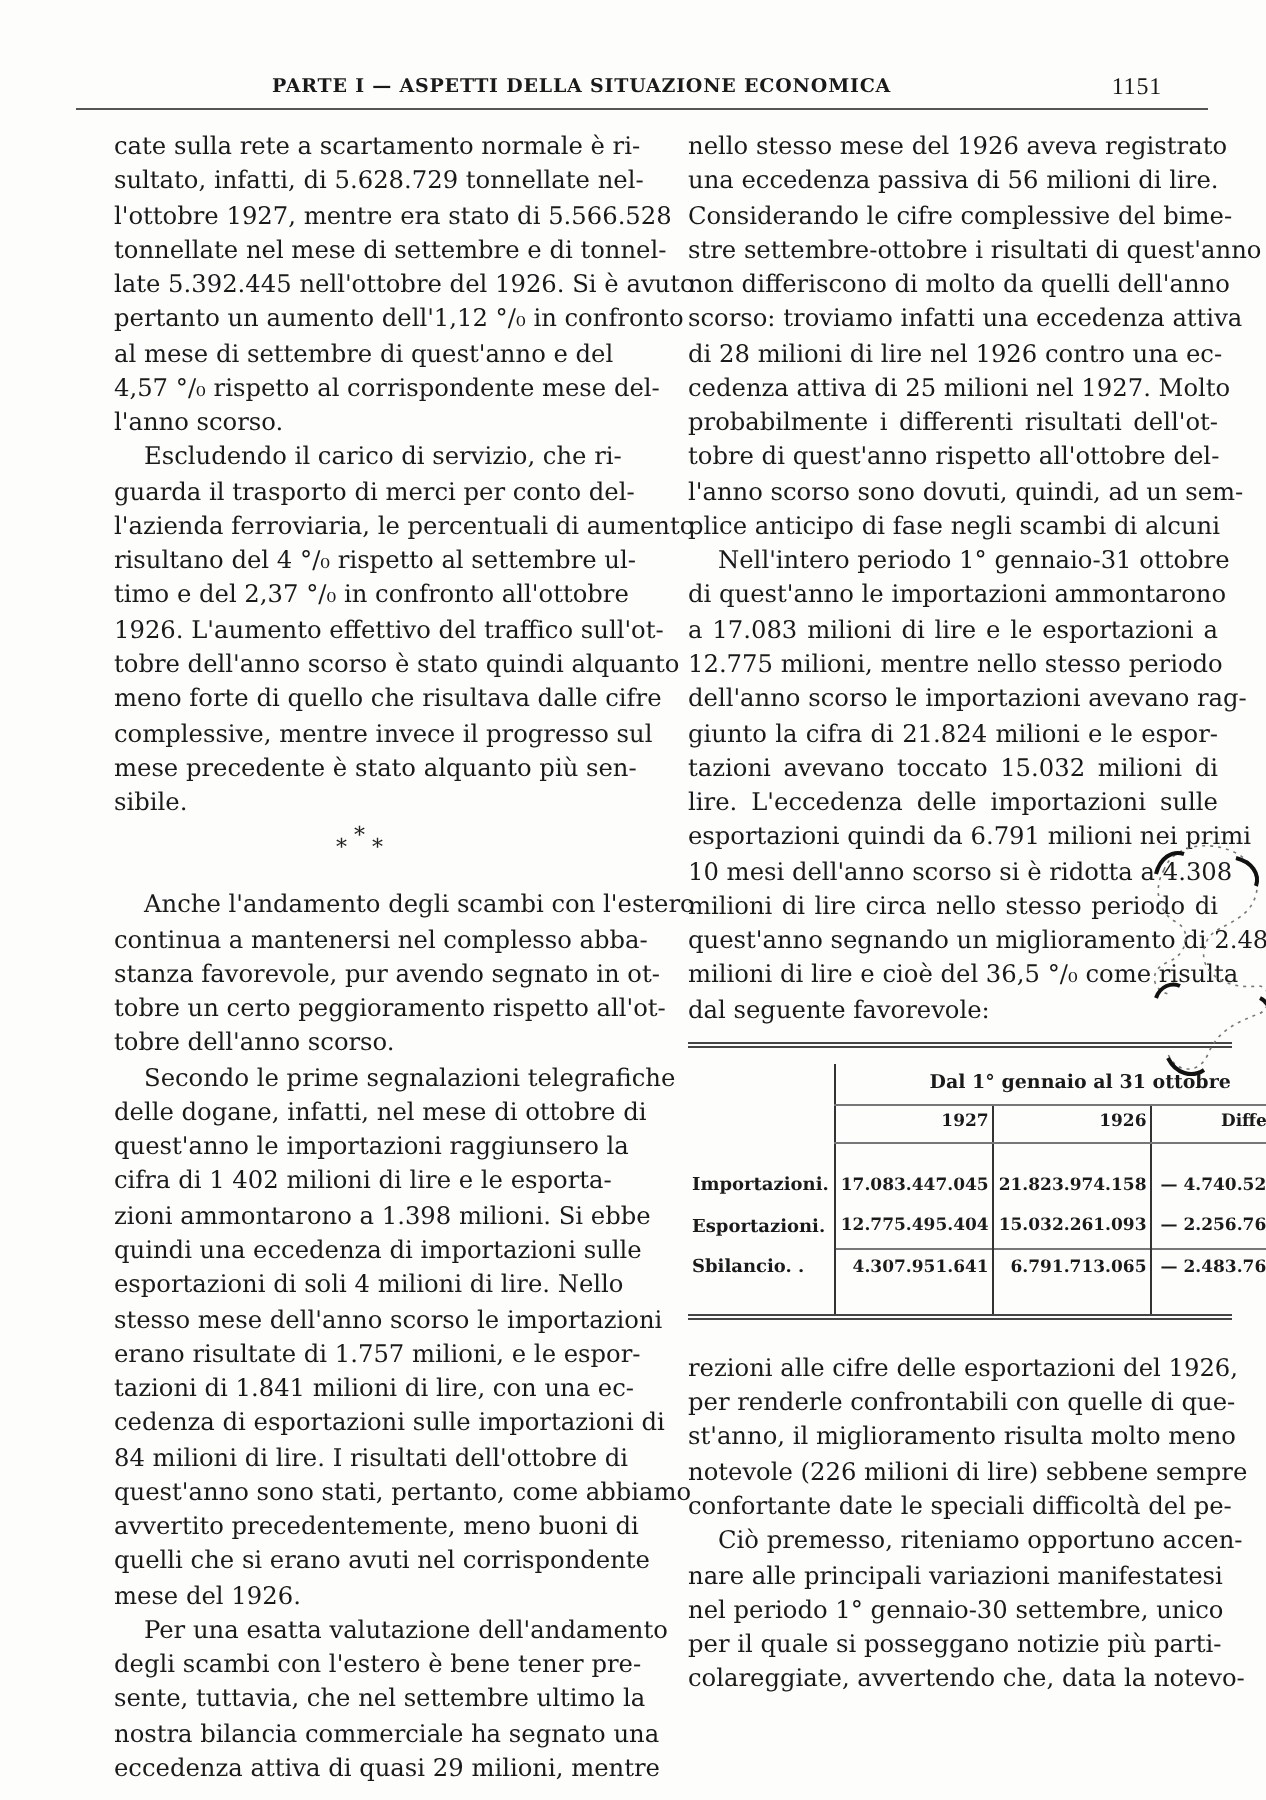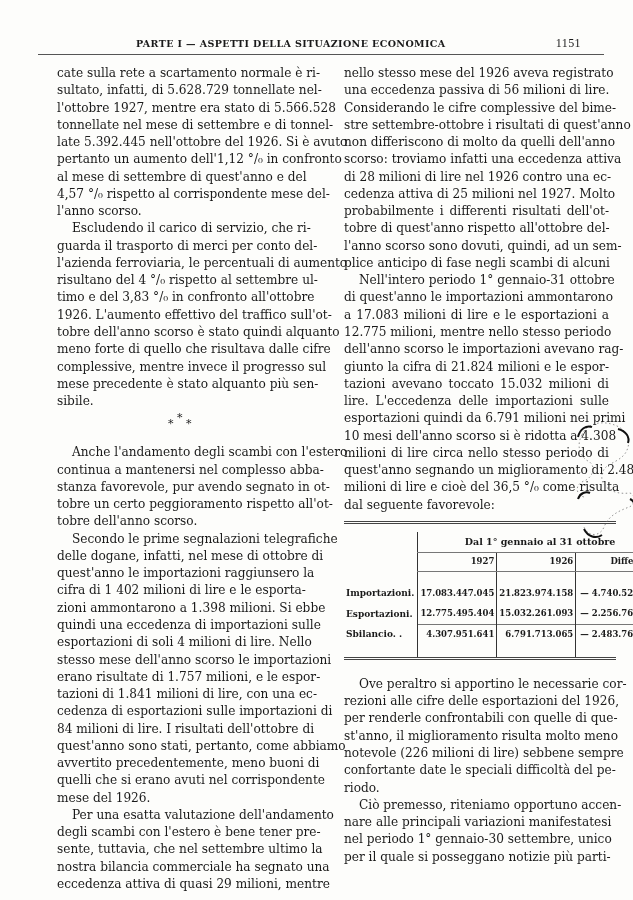--- a/index.html
+++ b/index.html
@@ -56,21 +56,21 @@
       <span class="line">pertanto un aumento dell'1,12 °/₀ in confronto</span>
       <span class="line">al mese di settembre di quest'anno e del</span>
       <span class="line">4,57 °/₀ rispetto al corrispondente mese del-</span>
       <span class="line last">l'anno scorso.</span>
     </div>
   <div>
       <span class="line indent">Escludendo il carico di servizio, che ri-</span>
       <span class="line">guarda il trasporto di merci per conto del-</span>
       <span class="line">l'azienda ferroviaria, le percentuali di aumento</span>
       <span class="line">risultano del 4 °/₀ rispetto al settembre ul-</span>
-      <span class="line">timo e del 3,83 °/₀ in confronto all'ottobre</span>
+      <span class="line">timo e del 2,37 °/₀ in confronto all'ottobre</span>
       <span class="line">1926. L'aumento effettivo del traffico sull'ot-</span>
       <span class="line">tobre dell'anno scorso è stato quindi alquanto</span>
       <span class="line">meno forte di quello che risultava dalle cifre</span>
       <span class="line">complessive, mentre invece il progresso sul</span>
       <span class="line">mese precedente è stato alquanto più sen-</span>
       <span class="line last">sibile.</span>
     </div>
   <div class="asterism">
     <svg width="40" height="20" viewBox="0 0 40 20">
       <text x="8" y="16" font-size="11" font-family="DejaVu Serif, serif" fill="#222">*</text>
@@ -192,33 +192,32 @@
             <td class="vl"></td>
             <td class="vl"></td>
             <td class="vl"></td>
           </tr>
     </tbody>
       </table>
   </div>
 
   <div style="height:16px"></div>
   <div>
-      <span class="line indent">Ove peraltro si apportino le necessarie cor-</span>
       <span class="line">rezioni alle cifre delle esportazioni del 1926,</span>
       <span class="line">per renderle confrontabili con quelle di que-</span>
       <span class="line">st'anno, il miglioramento risulta molto meno</span>
       <span class="line">notevole (226 milioni di lire) sebbene sempre</span>
       <span class="line">confortante date le speciali difficoltà del pe-</span>
-      <span class="line last">riodo.</span>
     </div>
   <div>
       <span class="line indent">Ciò premesso, riteniamo opportuno accen-</span>
       <span class="line">nare alle principali variazioni manifestatesi</span>
       <span class="line">nel periodo 1° gennaio-30 settembre, unico</span>
       <span class="line">per il quale si posseggano notizie più parti-</span>
+      <span class="line">colareggiate, avvertendo che, data la notevo-</span>
     </div>
 </div>
 
 <div class="stamp">
   <svg width="62" height="130" viewBox="0 0 62 130">
     <g fill="none" stroke="#777" stroke-width="0.8" stroke-dasharray="1.5 2.5">
       <path d="M8 20 C 12 8, 30 4, 45 12 C 55 18, 58 30, 50 40 C 40 50, 30 48, 28 60 C 26 72, 40 80, 55 78 C 62 78, 62 90, 55 92 C 45 96, 35 100, 30 112 C 26 122, 14 122, 10 112"></path>
       <path d="M8 20 C 2 30, 6 42, 14 46 C 22 50, 20 62, 10 66 C 0 70, 2 80, 10 82"></path>
     </g>
     <g fill="none" stroke="#111" stroke-width="2">

